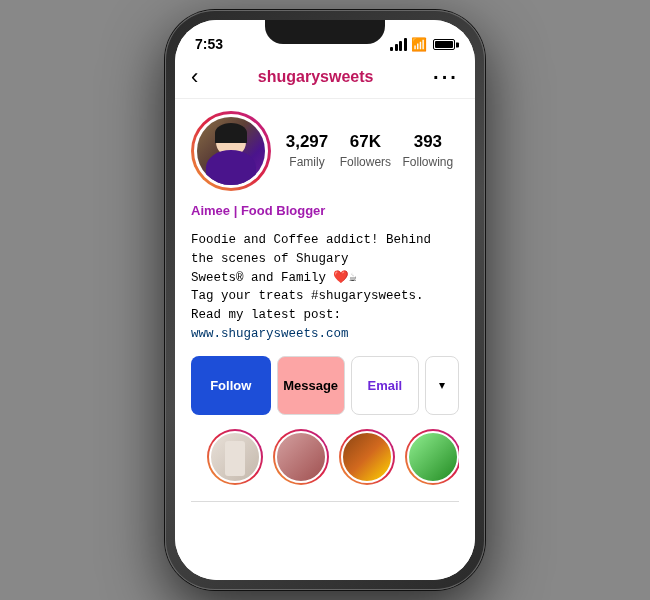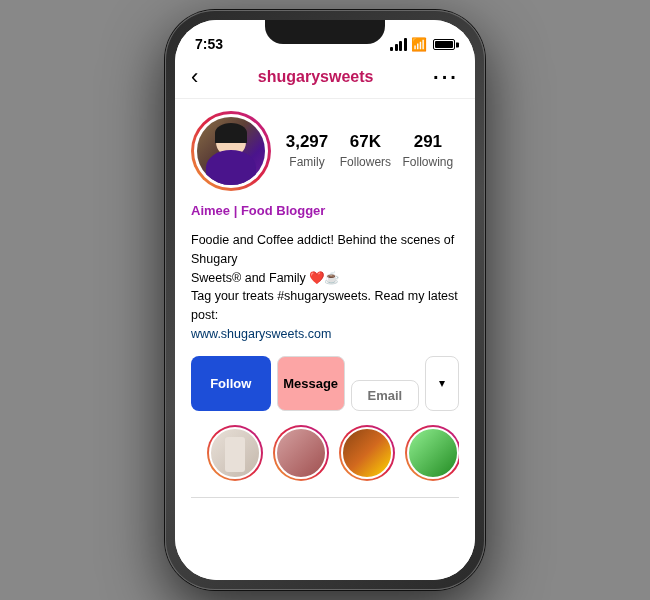--- a/index.html
+++ b/index.html
@@ -263,20 +263,21 @@
       font-size: 13px;
       font-weight: 700;
       color: #a21caf;
       margin-bottom: 13px;
     }
 
     .bio-text {
       font-size: 12.5px;
       color: #000;
       line-height: 1.5;
+      font-family: Liberation Mono, monospace;
     }
 
     .bio-link {
       color: #00376b;
       font-size: 12.5px;
       text-decoration: none;
     }
 
     
     .action-buttons {
@@ -304,29 +305,28 @@
       color: #000;
       border: 1.5px solid #dbdbdb;
       border-radius: 8px;
       font-size: 13px;
       font-weight: 600;
       cursor: pointer;
     }
 
     .btn-email {
       flex: 1;
-      padding: 7px 0;
+      padding: 21px 0;
       background: #fff;
-      color: #737373;
+      color: #6d28d9;
       border: 1.5px solid #dbdbdb;
       border-radius: 8px;
       font-size: 13px;
       font-weight: 600;
       cursor: pointer;
-      margin-top: 24px;
     }
 
     .btn-dropdown {
       width: 34px;
       padding: 7px 0;
       background: #fff;
       color: #000;
       border: 1.5px solid #dbdbdb;
       border-radius: 8px;
       font-size: 12px;
@@ -451,21 +451,21 @@
           <div class="stats-container">
             <div class="stat-item">
               <span class="stat-number">3,297</span>
               <span class="stat-label">Family</span>
             </div>
             <div class="stat-item">
               <span class="stat-number">67K</span>
               <span class="stat-label">Followers</span>
             </div>
             <div class="stat-item">
-              <span class="stat-number">291</span>
+              <span class="stat-number">393</span>
               <span class="stat-label">Following</span>
             </div>
           </div>
         </div>
 
         <div class="bio-section">
           <div class="bio-name">Aimee | Food Blogger</div>
           <div class="bio-text">
             <span>Foodie and Coffee addict! Behind the scenes of Shugary</span><br>
             <span>Sweets® and Family ❤️☕</span><br>

